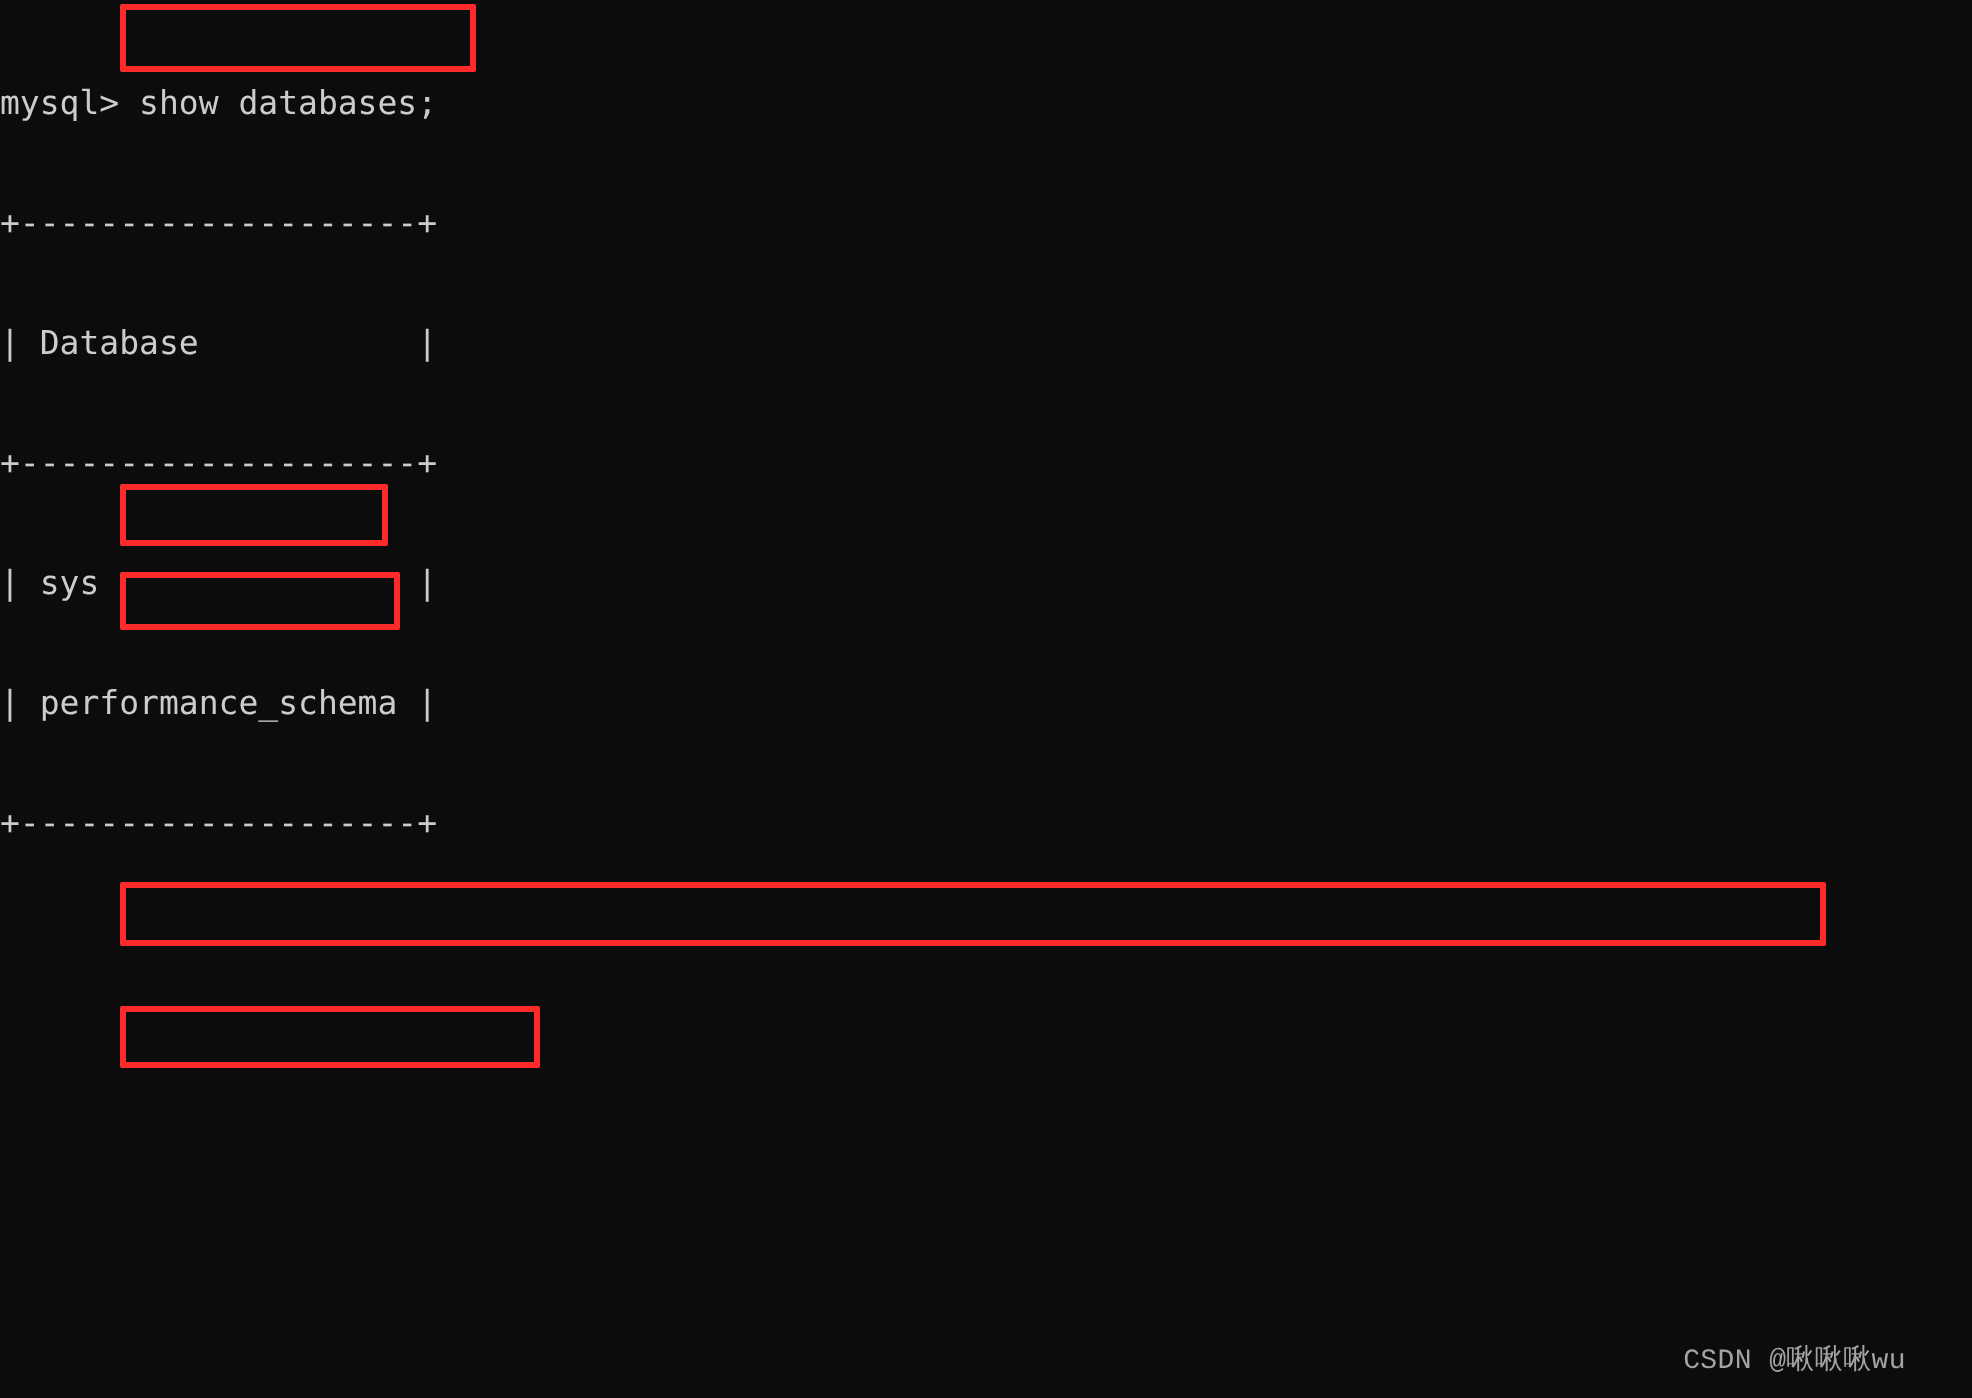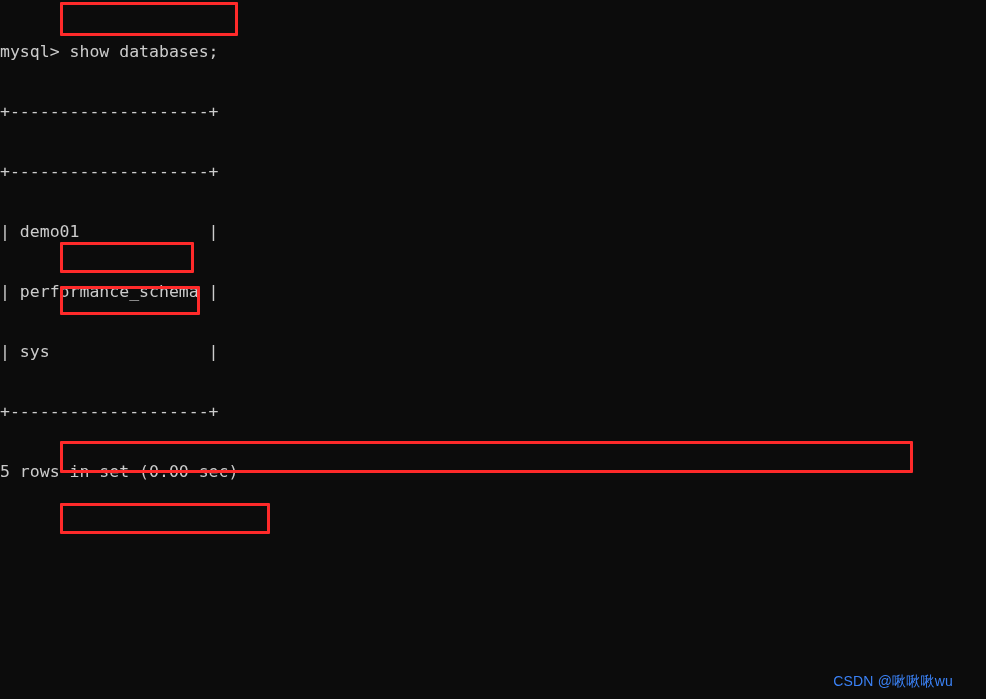--- a/index.html
+++ b/index.html
@@ -46,41 +46,40 @@
   #box-show-tables    { left: 60px;  top: 286px; width: 140px; height: 29px; }
   #box-create-table   { left: 60px;  top: 441px; width: 853px; height: 32px; }
   #box-desc           { left = 60px; }
   #box-desc           { left: 60px;  top: 503px; width: 210px; height: 31px; }
 
   
   #watermark {
     position: absolute;
     right: 10px;
     bottom: 8px;
-    font-family: Liberation Sans, sans-serif;
+    font-family: Liberation Mono, monospace;
     font-size: 14px;
-    color: #3b82f6;
+    color: #a3a3a3;
     letter-spacing: 0.2px;
     white-space: pre;
   }
 </style>
 </head>
 <body>
 
 <div id="terminal">
 
   <div id="screen">
     <div class="line">mysql&gt; show databases;</div>
     <div class="line">+--------------------+</div>
+    <div class="line">| Database           |</div>
     <div class="line">+--------------------+</div>
-    <div class="line">| demo01             |</div>
+    <div class="line">| sys                |</div>
     <div class="line">| performance_schema |</div>
-    <div class="line">| sys                |</div>
     <div class="line">+--------------------+</div>
-    <div class="line">5 rows in set (0.00 sec)</div>
     
     
     
     
     
     
     
     
     
     

